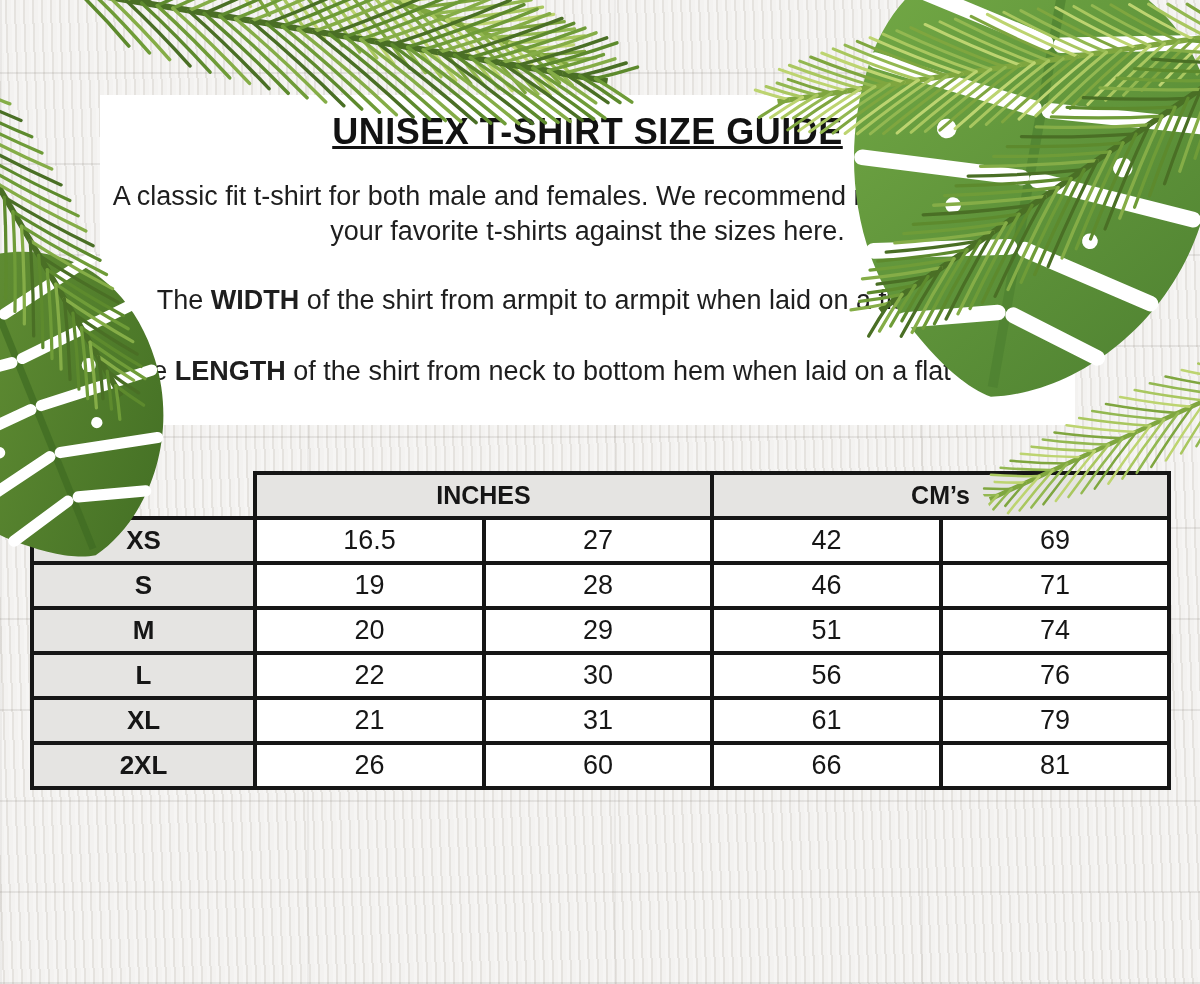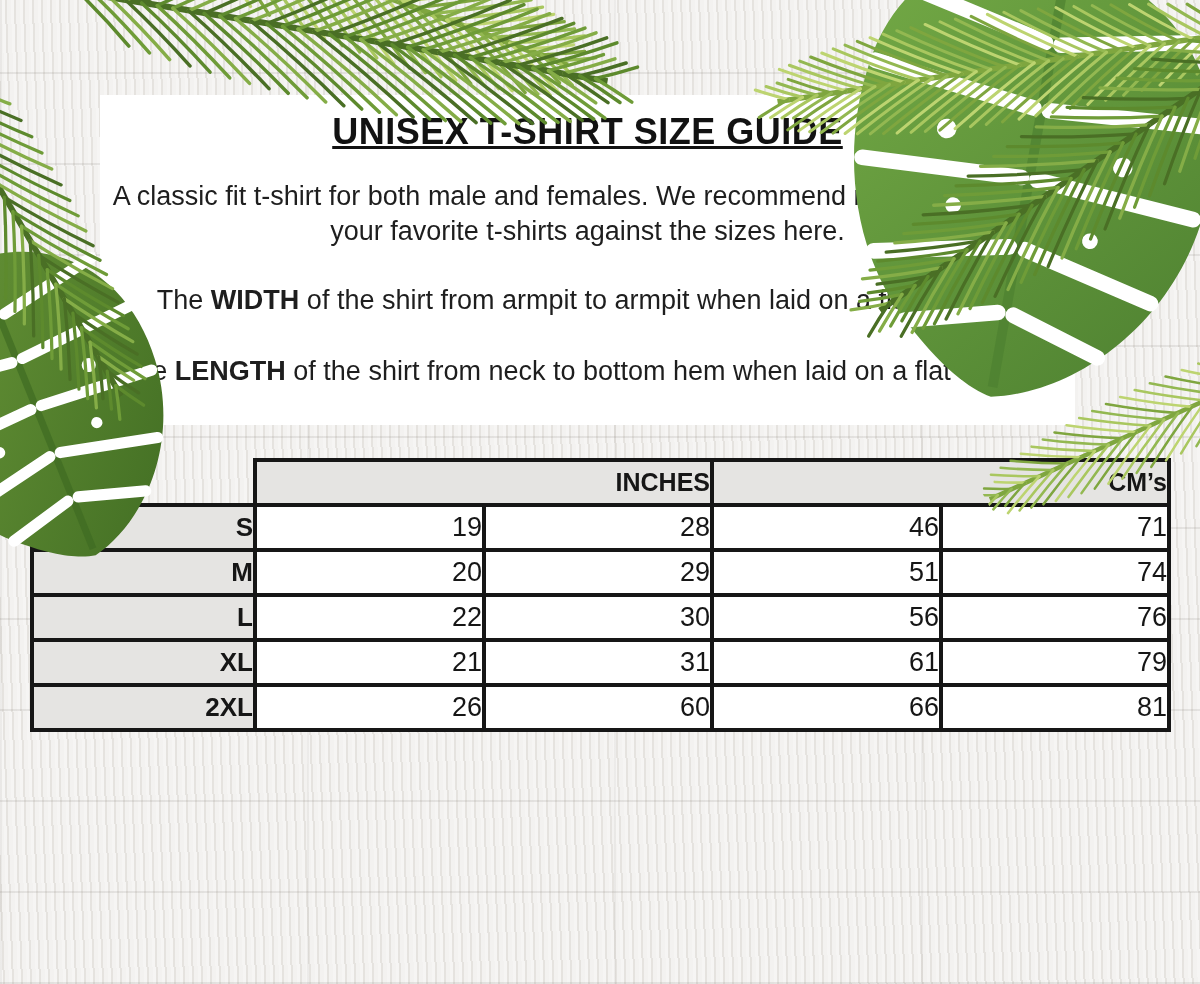--- a/index.html
+++ b/index.html
@@ -30,22 +30,22 @@
   }
   .intro{
     margin:26px auto 0;max-width:952px;font-size:27px;line-height:1.3;color:#1e1e1e;
   }
   .note{font-size:27px;color:#1e1e1e;}
   #note-width{margin-top:36px;}
   #note-length{margin-top:40px;}
   .note strong{font-weight:bold;}
   
   #size-table{
-    position:absolute;left:30px;top:458px;width:1137px;z-index:2;
-    border-collapse:collapse;table-layout:fixed;text-align:right;
+    position:absolute;left:30px;top:471px;width:1137px;z-index:2;
+    border-collapse:collapse;table-layout:fixed;text-align:center;
   }
   #size-table th,#size-table td{
     border:4px solid var(--tb);height:45px;vertical-align:middle;
     background:#fff;font-size:27px;color:#161616;
   }
   #size-table th{background:var(--hbg);font-size:25px;font-weight:bold;}
   #size-table td.sizecell{background:var(--hbg);font-weight:bold;font-size:26px;}
   #size-table .ghost{background:transparent;border:none;}
   
   .leaf{position:absolute;pointer-events:none;}
@@ -515,20 +515,27 @@
       </colgroup>
     <thead>
       <tr>
         <td class="ghost"></td>
         <th colspan="2">INCHES</th>
         <th colspan="2">CM’s</th>
       </tr>
     </thead>
     <tbody>
       <tr>
+        <td class="sizecell">XS</td>
+        <td>16.5</td>
+        <td>27</td>
+        <td>42</td>
+        <td>69</td>
+      </tr>
+      <tr>
         <td class="sizecell">S</td>
         <td>19</td>
         <td>28</td>
         <td>46</td>
         <td>71</td>
       </tr>
       <tr>
         <td class="sizecell">M</td>
         <td>20</td>
         <td>29</td>

